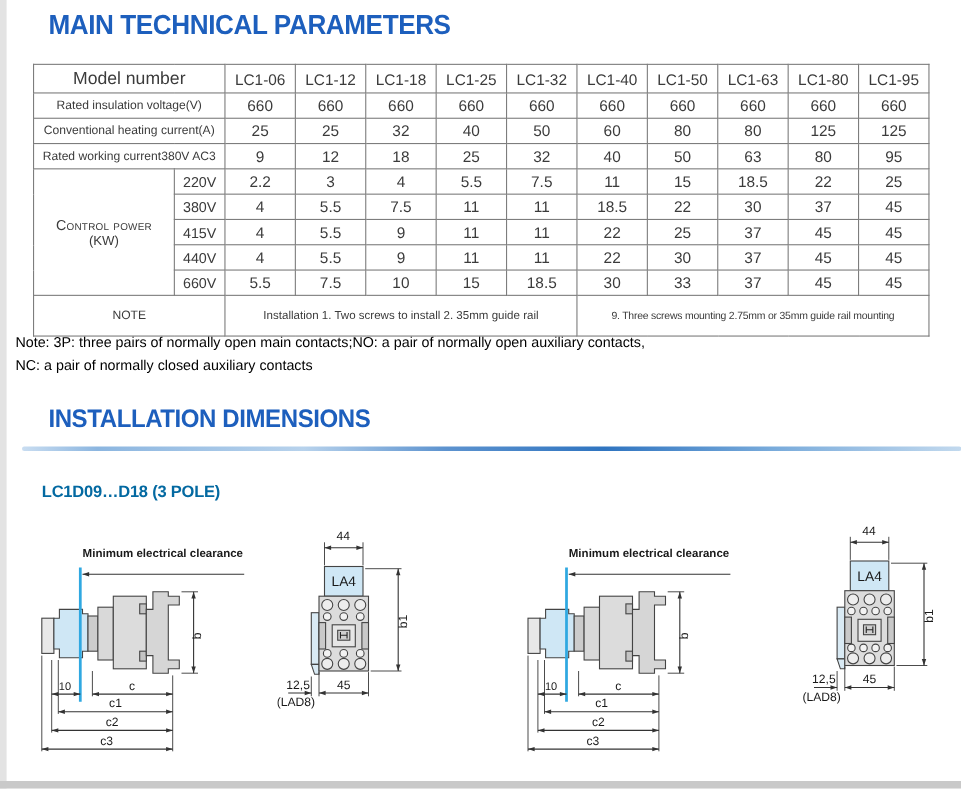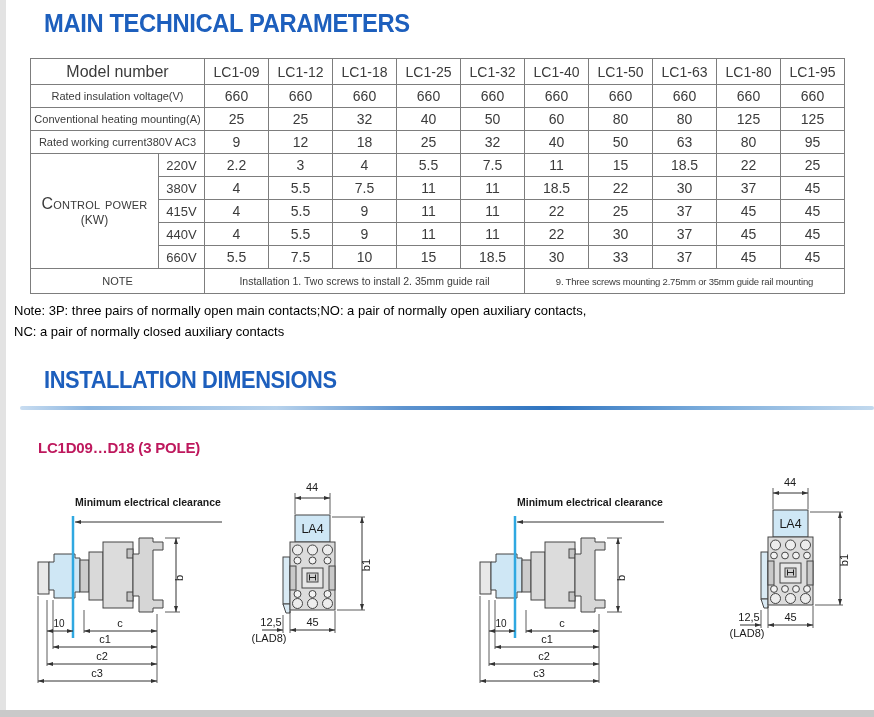--- a/index.html
+++ b/index.html
@@ -20,40 +20,40 @@
   #title-install{top:367px;font-size:23px;}
 
   table.params{
     position:absolute;left:30px;top:58px;border-collapse:collapse;table-layout:fixed;
     font-family:"Liberation Sans",sans-serif;
   }
   table.params td{
     border:1px solid #7d7d7d;text-align:center;vertical-align:middle;
     color:#3b3b3b;padding:0 1px;overflow:hidden;
   }
-  tr.r-header{height:26px;padding-left:32px;} tr.r-data{height:23px;} tr.r-note{height:25px;}
+  tr.r-header{height:26px;padding-left:32px;} tr.r-data{height:23px;} tr.r-note{height:37px;}
   td.model-h{font-size:16px;color:#222;}
   td.model-cell{font-size:14px;color:#333;}
   td.rowlabel{font-size:11px;text-align:left;padding-left:3px;color:#222;margin-top:16px;}
   td.val{font-size:14px;}
   td.volt{font-size:13px;color:#222;}
   td.cp{font-size:11px;color:#222;}
-  td.cp .sc{font-variant:small-caps;font-size:16px;letter-spacing:.2px;}
+  td.cp .sc{font-variant:small-caps;font-size:13px;letter-spacing:.2px;}
   td.cp .kw{font-size:12px;}
   td.notelbl{font-size:11px;color:#222;}
   td.note1{font-size:10.5px;color:#333;}
   td.note2{font-size:9.5px;letter-spacing:-0.2px;color:#333;}
 
   .note-para{position:absolute;left:14px;top:301px;width:846px;font-size:13px;line-height:1.6;color:#000000;}
 
   .rule{position:absolute;left:20px;top:406px;width:854px;height:4px;border-radius:2px;
     background:linear-gradient(90deg,#c9ddf1 0%,#8cb6e0 8%,#b7d2ec 30%,#5d93cf 45%,#2f74c0 62%,#79abdb 80%,#c2d9ee 100%);}
 
   .diagrams{position:absolute;left:0;top:425px;width:874px;height:285px;}
-  .dia-title{position:absolute;font-size:15px;font-weight:bold;color:#be185d;letter-spacing:-0.2px;white-space:nowrap;}
+  .dia-title{position:absolute;font-size:15px;font-weight:bold;color:#0369a1;letter-spacing:-0.2px;white-space:nowrap;}
   #t-left{left:38px;top:14px;}
   #t-right1{left:483px;top:6px;}
   #t-right2{left:483px;top:32px;}
   .dia{position:absolute;}
   #side-left{left:30px;top:67px;}
   #front-left{left:252px;top:55px;}
   #side-right{left:472px;top:67px;}
   #front-right{left:730px;top:50px;}
 
   svg text{font-family:"Liberation Sans",sans-serif;fill:#1a1a1a;}
@@ -85,21 +85,21 @@
       <col style="width:64px">
     <col style="width:64px">
       <col style="width:64px">
       <col style="width:64px">
       <col style="width:64px">
       <col style="width:64px">
   </colgroup>
   <tbody id="params-tbody">
       <tr class="r-header">
         <td class="model-h" colspan="2">Model number</td>
-        <td class="model-cell">LC1-09</td>
+        <td class="model-cell">LC1-06</td>
         <td class="model-cell">LC1-12</td>
         <td class="model-cell">LC1-18</td>
         <td class="model-cell">LC1-25</td>
         <td class="model-cell">LC1-32</td>
         <td class="model-cell">LC1-40</td>
         <td class="model-cell">LC1-50</td>
         <td class="model-cell">LC1-63</td>
         <td class="model-cell">LC1-80</td>
         <td class="model-cell">LC1-95</td>
       </tr>
@@ -110,21 +110,21 @@
         <td class="val">660</td>
         <td class="val">660</td>
         <td class="val">660</td>
         <td class="val">660</td>
         <td class="val">660</td>
         <td class="val">660</td>
         <td class="val">660</td>
         <td class="val">660</td>
       </tr>
       <tr class="r-data">
-        <td class="rowlabel" colspan="2">Conventional heating mounting(A)</td>
+        <td class="rowlabel" colspan="2">Conventional heating current(A)</td>
         <td class="val">25</td>
         <td class="val">25</td>
         <td class="val">32</td>
         <td class="val">40</td>
         <td class="val">50</td>
         <td class="val">60</td>
         <td class="val">80</td>
         <td class="val">80</td>
         <td class="val">125</td>
         <td class="val">125</td>

